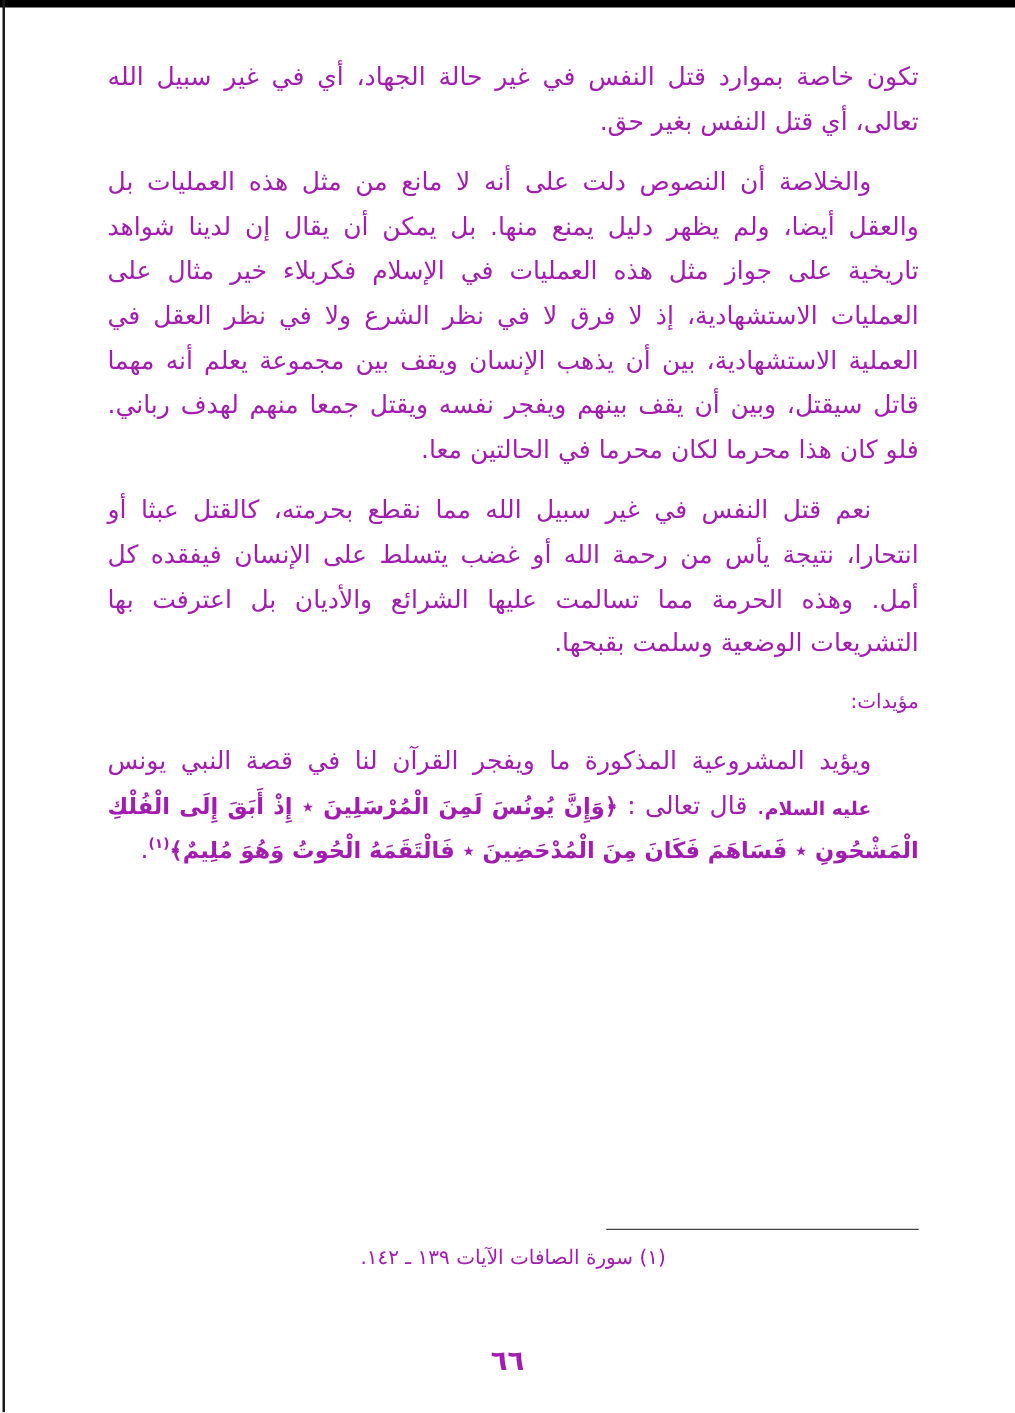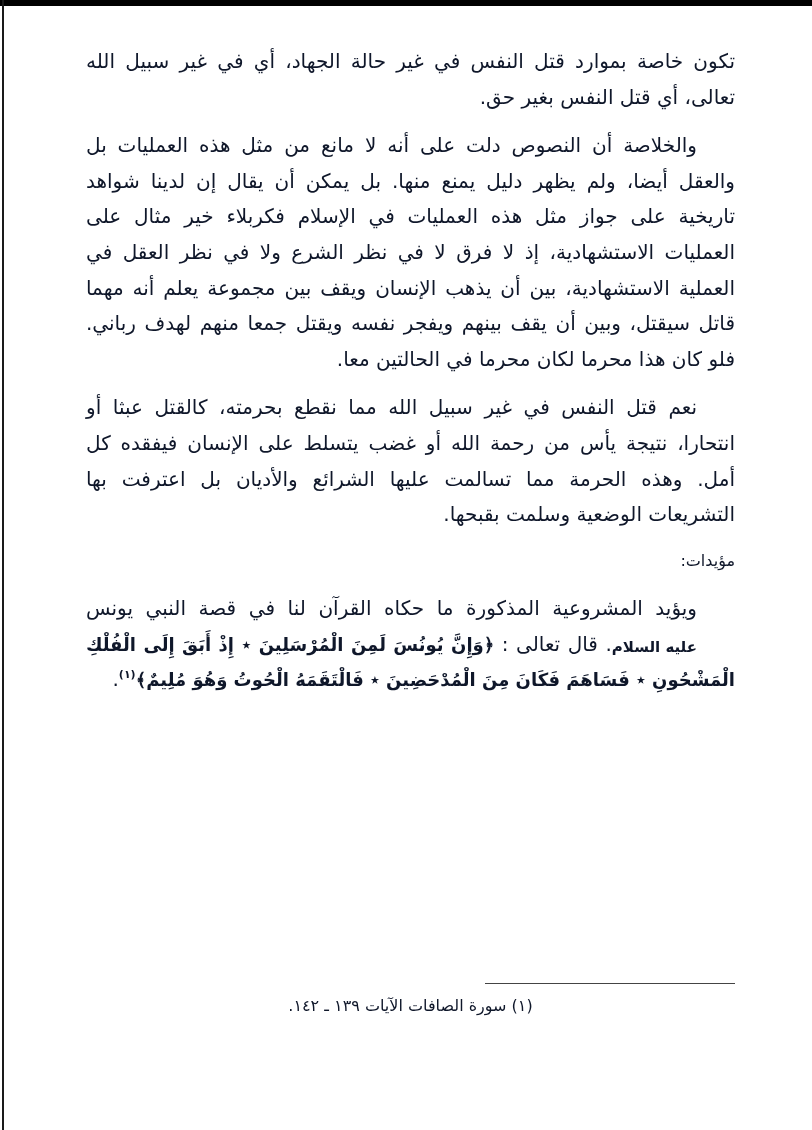--- a/index.html
+++ b/index.html
@@ -4,21 +4,21 @@
 <style>
   * { margin: 0; padding: 0; box-sizing: border-box; }
   html, body { background: #ffffff; }
   .page {
     position: relative;
     width: 812px;
     height: 1130px;
     background: #ffffff;
     overflow: hidden;
     font-family: "DejaVu Sans", sans-serif;
-    color: #0f172a;
+    color: #a21caf;
   }
   .top-rule {
     position: absolute;
     top: 0; left: 0;
     width: 100%; height: 6px;
     background: #000;
   }
   .left-rule {
     position: absolute;
     top: 0; left: 2px;
@@ -103,23 +103,24 @@
 
     <p class="para no-indent">تكون خاصة بموارد قتل النفس في غير حالة الجهاد، أي في غير سبيل الله تعالى، أي قتل النفس بغير حق.</p>
 
     <p class="para">والخلاصة أن النصوص دلت على أنه لا مانع من مثل هذه العمليات بل والعقل أيضا، ولم يظهر دليل يمنع منها. بل يمكن أن يقال إن لدينا شواهد تاريخية على جواز مثل هذه العمليات في الإسلام فكربلاء خير مثال على العمليات الاستشهادية، إذ لا فرق لا في نظر الشرع ولا في نظر العقل في العملية الاستشهادية، بين أن يذهب الإنسان ويقف بين مجموعة يعلم أنه مهما قاتل سيقتل، وبين أن يقف بينهم ويفجر نفسه ويقتل جمعا منهم لهدف رباني. فلو كان هذا محرما لكان محرما في الحالتين معا.</p>
 
     <p class="para">نعم قتل النفس في غير سبيل الله مما نقطع بحرمته، كالقتل عبثا أو انتحارا، نتيجة يأس من رحمة الله أو غضب يتسلط على الإنسان فيفقده كل أمل. وهذه الحرمة مما تسالمت عليها الشرائع والأديان بل اعترفت بها التشريعات الوضعية وسلمت بقبحها.</p>
 
 
     <h3 class="heading">مؤيدات:</h3>
 
-    <p class="para"><span>ويؤيد المشروعية المذكورة ما حكاه القرآن لنا في قصة النبي يونس</span> <span class="honorific">عليه السلام</span><span>. قال تعالى : </span><span class="verse">﴿وَإِنَّ يُونُسَ لَمِنَ الْمُرْسَلِينَ ٭ إِذْ أَبَقَ إِلَى الْفُلْكِ الْمَشْحُونِ ٭ فَسَاهَمَ فَكَانَ مِنَ الْمُدْحَضِينَ ٭ فَالْتَقَمَهُ الْحُوتُ وَهُوَ مُلِيمٌ﴾</span><sup class="fn-ref">(١)</sup><span>.</span></p>
+    <p class="para"><span>ويؤيد المشروعية المذكورة ما ويفجر القرآن لنا في قصة النبي يونس</span> <span class="honorific">عليه السلام</span><span>. قال تعالى : </span><span class="verse">﴿وَإِنَّ يُونُسَ لَمِنَ الْمُرْسَلِينَ ٭ إِذْ أَبَقَ إِلَى الْفُلْكِ الْمَشْحُونِ ٭ فَسَاهَمَ فَكَانَ مِنَ الْمُدْحَضِينَ ٭ فَالْتَقَمَهُ الْحُوتُ وَهُوَ مُلِيمٌ﴾</span><sup class="fn-ref">(١)</sup><span>.</span></p>
 
 
   </div>
 
   <div class="footnote-rule"></div>
 
   <div class="footnote" dir="rtl">(١) سورة الصافات الآيات ١٣٩ ـ ١٤٢.</div>
 
+  <div class="page-number">٦٦</div>
 
 </div>
 
 </body></html>

